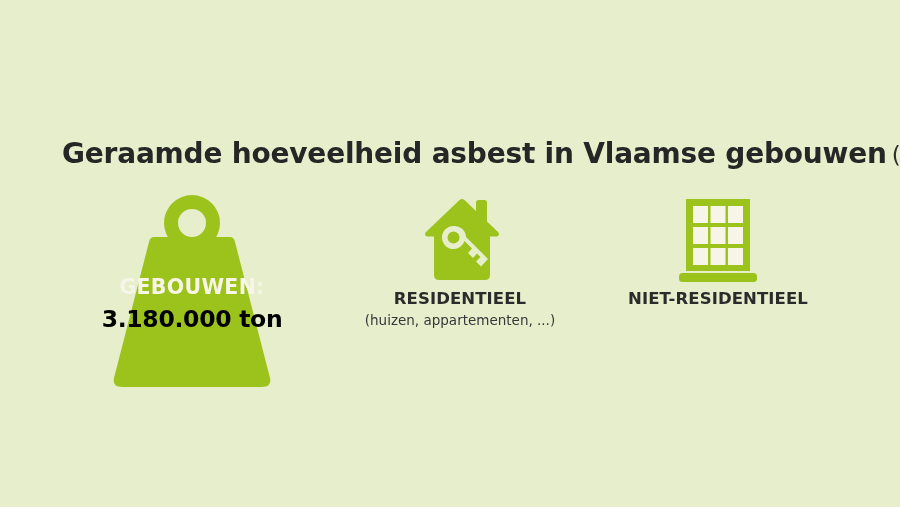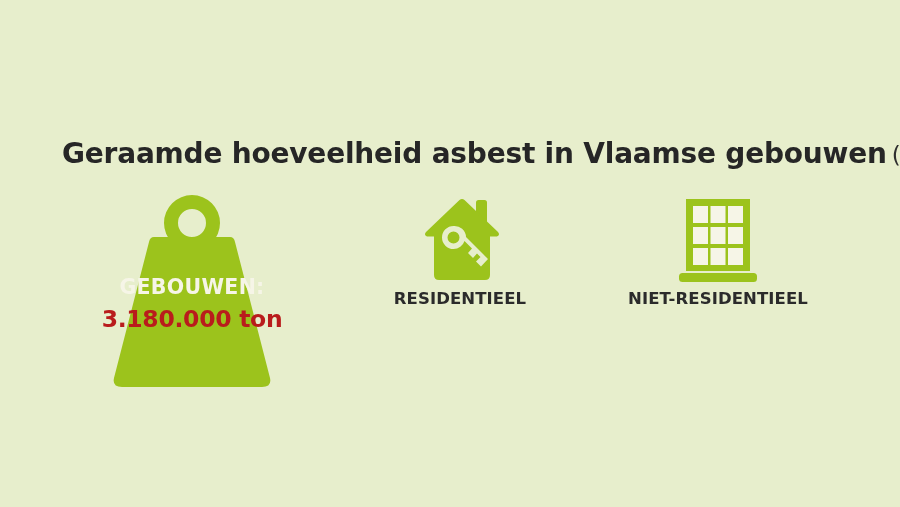--- a/index.html
+++ b/index.html
@@ -74,21 +74,21 @@
     font-size: 20.5px;
     font-weight: bold;
     color: #f6f5e7;
     line-height: 25px;
     letter-spacing: 0.3px;
     text-align: center;
   }
   #weight-value {
     font-size: 23.5px;
     font-weight: bold;
-    color: #b91c1c;
+    color: #000000;
     line-height: 30px;
     letter-spacing: -0.3px;
     text-align: center;
     margin-top: 4px;
   }
 
   
   .category {
     position: absolute;
     top: 196px;
@@ -207,20 +207,21 @@
                  L 46 39
                  A 11.5 11.5 0 0 0 33.5 28
                  Z
                  M 33.5 33.5
                  A 6 6 0 0 1 33.5 45.5
                  A 6 6 0 0 1 33.5 33.5
                  Z" fill="#9cc31c" fill-rule="evenodd"></path>
       </svg>
     </div>
     <div class="cat-title">RESIDENTIEEL</div>
+    <div class="cat-sub">(huizen, appartementen, ...)</div>
   </div>
 
   <div class="category" id="category-nonresidential">
     <div class="cat-icon">
       <svg width="80" height="84" viewBox="0 0 80 84">
 
         <rect x="8" y="1" width="64" height="72" fill="#9cc31c"></rect>
 
         <rect x="15" y="8" width="15" height="17" fill="#f6f5e7"></rect>
         <rect x="32.5" y="8" width="15" height="17" fill="#f6f5e7"></rect>

